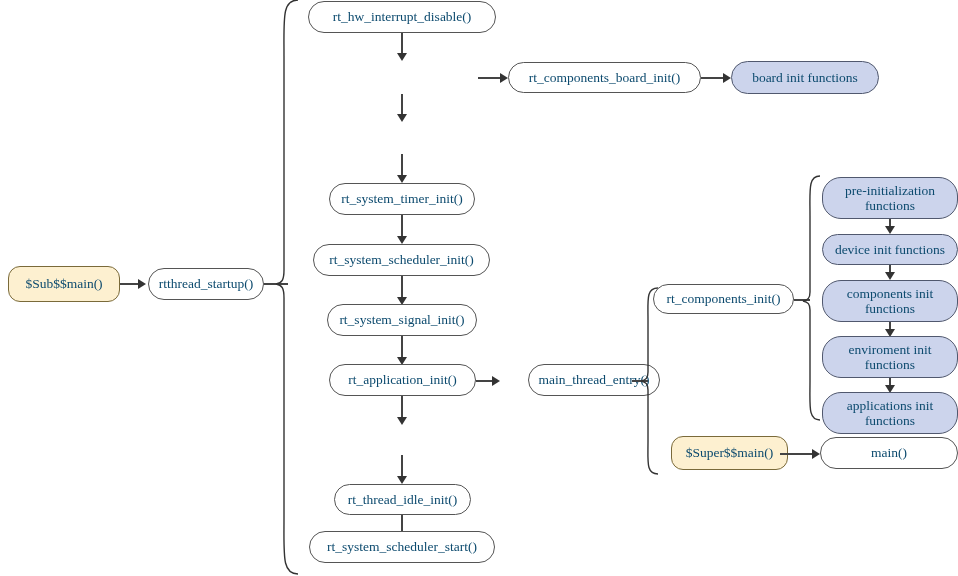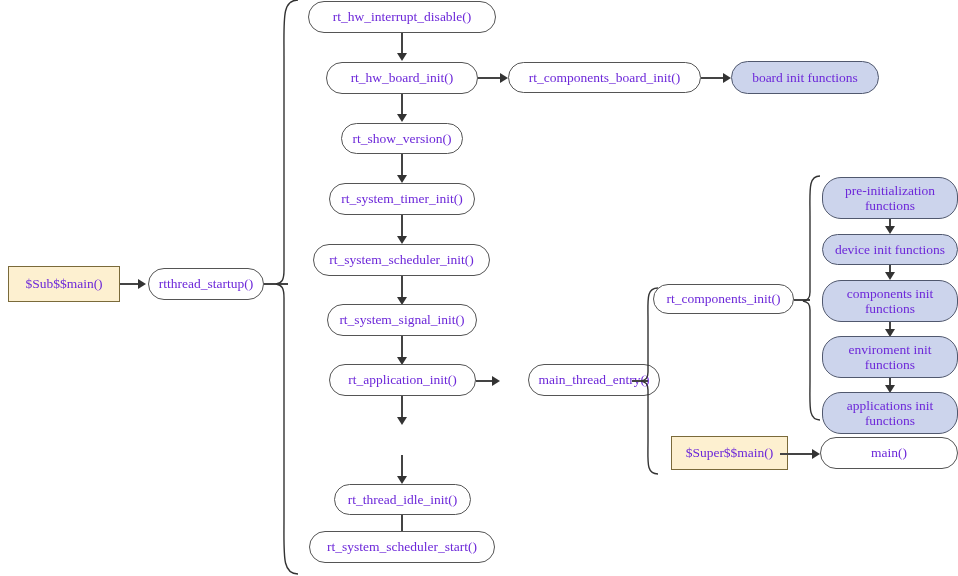--- a/index.html
+++ b/index.html
@@ -20,35 +20,35 @@
   }
   .node {
     position: absolute;
     box-sizing: border-box;
     display: flex;
     align-items: center;
     justify-content: center;
     text-align: center;
     font-size: 13.5px;
     line-height: 1.12;
-    color: #6d28d9;
+    color: #0c4a6e;
     background: #ffffff;
     border: 1px solid #555555;
     border-radius: 17px;
     padding: 0 6px;
     white-space: pre-line;
   }
   .node.blue {
     background: #ccd4ec;
     border: 1px solid #50586e;
   }
   .node.yellow {
     background: #fdf0d0;
     border: 1px solid #7a6a3a;
-    border-radius: 0;
+    border-radius: 12px;
   }
   .node.tall {
     border-radius: 19px;
   }
   
   .vline {
     position: absolute;
     background: #444444;
     width: 2px;
   }
@@ -98,25 +98,23 @@
   <div class="hline" style="left:264px; top:283px; width:24px;"></div>
 
   <svg class="brace" style="left:272px; top:-2px; width:30px; height:580px;" viewBox="0 0 30 580" preserveAspectRatio="none">
     <path d="M 26 2 C 10 2, 12 20, 12 58 L 12 272 C 12 282, 10 285, 4 286 C 10 287, 12 290, 12 300 L 12 520 C 12 558, 10 576, 26 576"></path>
   </svg>
 
   <div class="node" style="left:308px; top:1px; width:188px; height:32px;">rt_hw_interrupt_disable()</div>
   <div class="vline" style="left:401px; top:33px; height:22px;"></div>
   <div class="arrow-down" style="left:397px; top:53px;"></div>
 
-  <div class="node" style="left:326px; top:62px; width:152px; height:32px;">rt_hw_board_init()</div>
   <div class="vline" style="left:401px; top:94px; height:22px;"></div>
   <div class="arrow-down" style="left:397px; top:114px;"></div>
 
-  <div class="node" style="left:341px; top:123px; width:122px; height:31px;">rt_show_version()</div>
   <div class="vline" style="left:401px; top:154px; height:23px;"></div>
   <div class="arrow-down" style="left:397px; top:175px;"></div>
 
   <div class="node" style="left:329px; top:183px; width:146px; height:32px;">rt_system_timer_init()</div>
   <div class="vline" style="left:401px; top:215px; height:23px;"></div>
   <div class="arrow-down" style="left:397px; top:236px;"></div>
 
   <div class="node" style="left:313px; top:244px; width:177px; height:32px;">rt_system_scheduler_init()</div>
   <div class="vline" style="left:401px; top:276px; height:23px;"></div>
   <div class="arrow-down" style="left:397px; top:297px;"></div>

